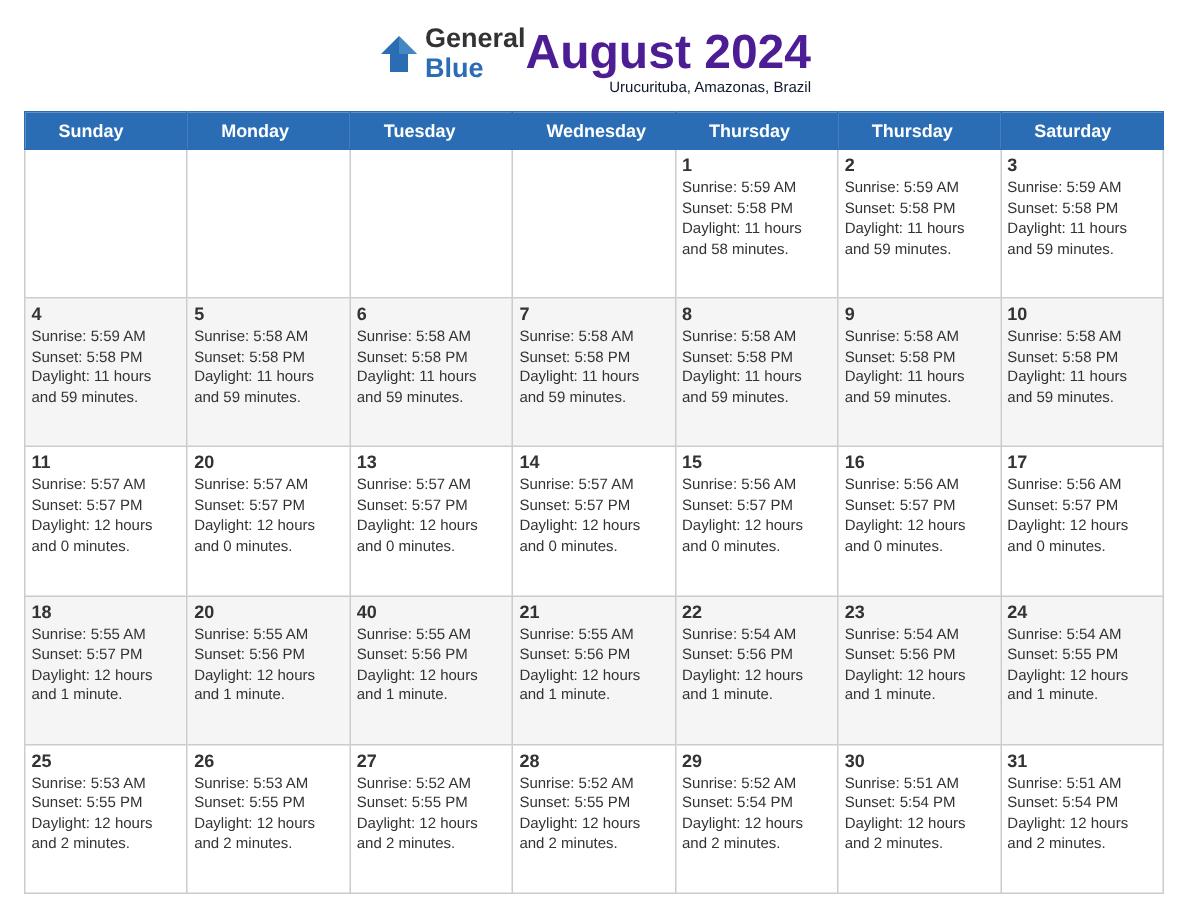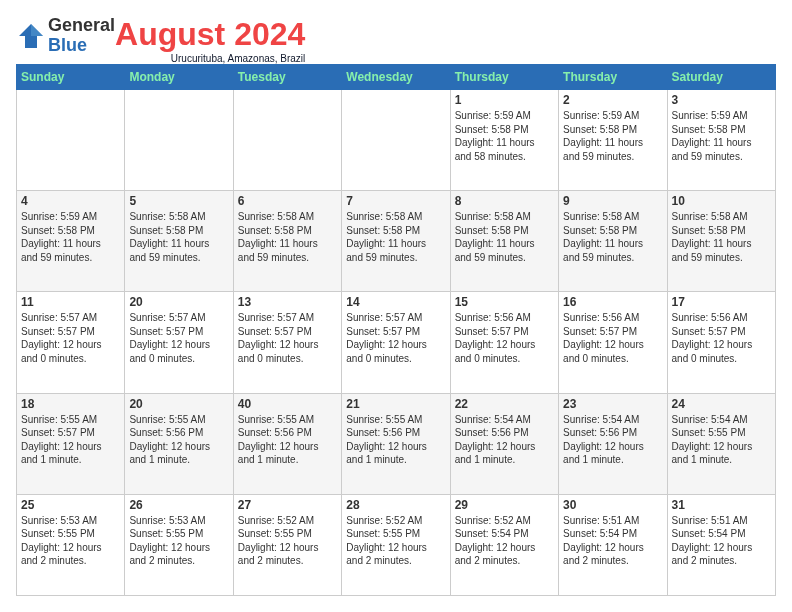--- a/index.html
+++ b/index.html
@@ -12,22 +12,23 @@
     }
     .page {
       width: 792px;
       height: 612px;
       padding: 16px;
       display: flex;
       flex-direction: column;
     }
     .header {
       display: flex;
-      justify-content: flex-start;
+      justify-content: center;
       align-items: flex-start;
+      margin-bottom: 10px;
     }
     .logo {
       display: flex;
       align-items: center;
     }
     .logo-text {
       display: flex;
       flex-direction: column;
       line-height: 1.1;
     }
@@ -45,39 +46,39 @@
       width: 30px;
       height: 30px;
       margin-right: 2px;
     }
     .title-section {
       text-align: right;
     }
     .month-year {
       font-size: 32px;
       font-weight: bold;
-      color: #ef4444;
+      color: #4c1d95;
     }
     .location {
       font-size: 10px;
       color: #0f172a;
     }
     .calendar {
       flex: 1;
       border: 1px solid #ccc;
       border-collapse: collapse;
       width: 100%;
       table-layout: fixed;
     }
     .calendar th {
       background: #2a6db5;
-      color: #86efac;
+      color: #ffffff;
       font-size: 12px;
       font-weight: bold;
-      padding: 5px 4px;
+      padding: 5px 22px;
       text-align: left;
       border: 1px solid #2a6db5;
     }
     .calendar td {
       vertical-align: top;
       border: 1px solid #ccc;
       padding: 3px 4px;
       font-size: 9.5px;
       color: #333;
       height: 88px;

